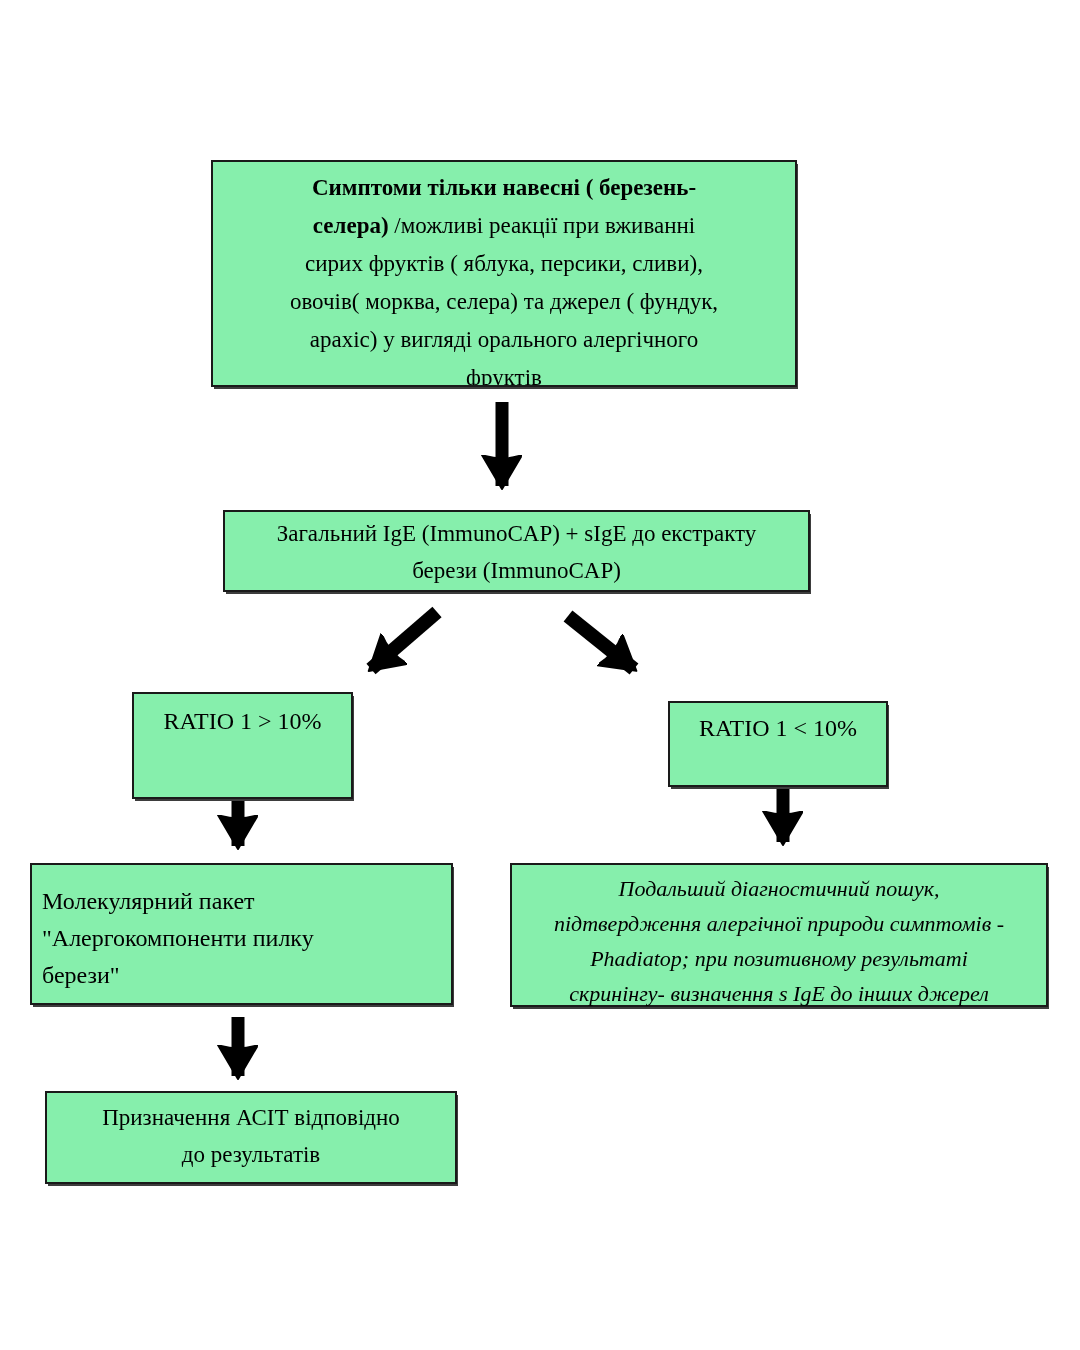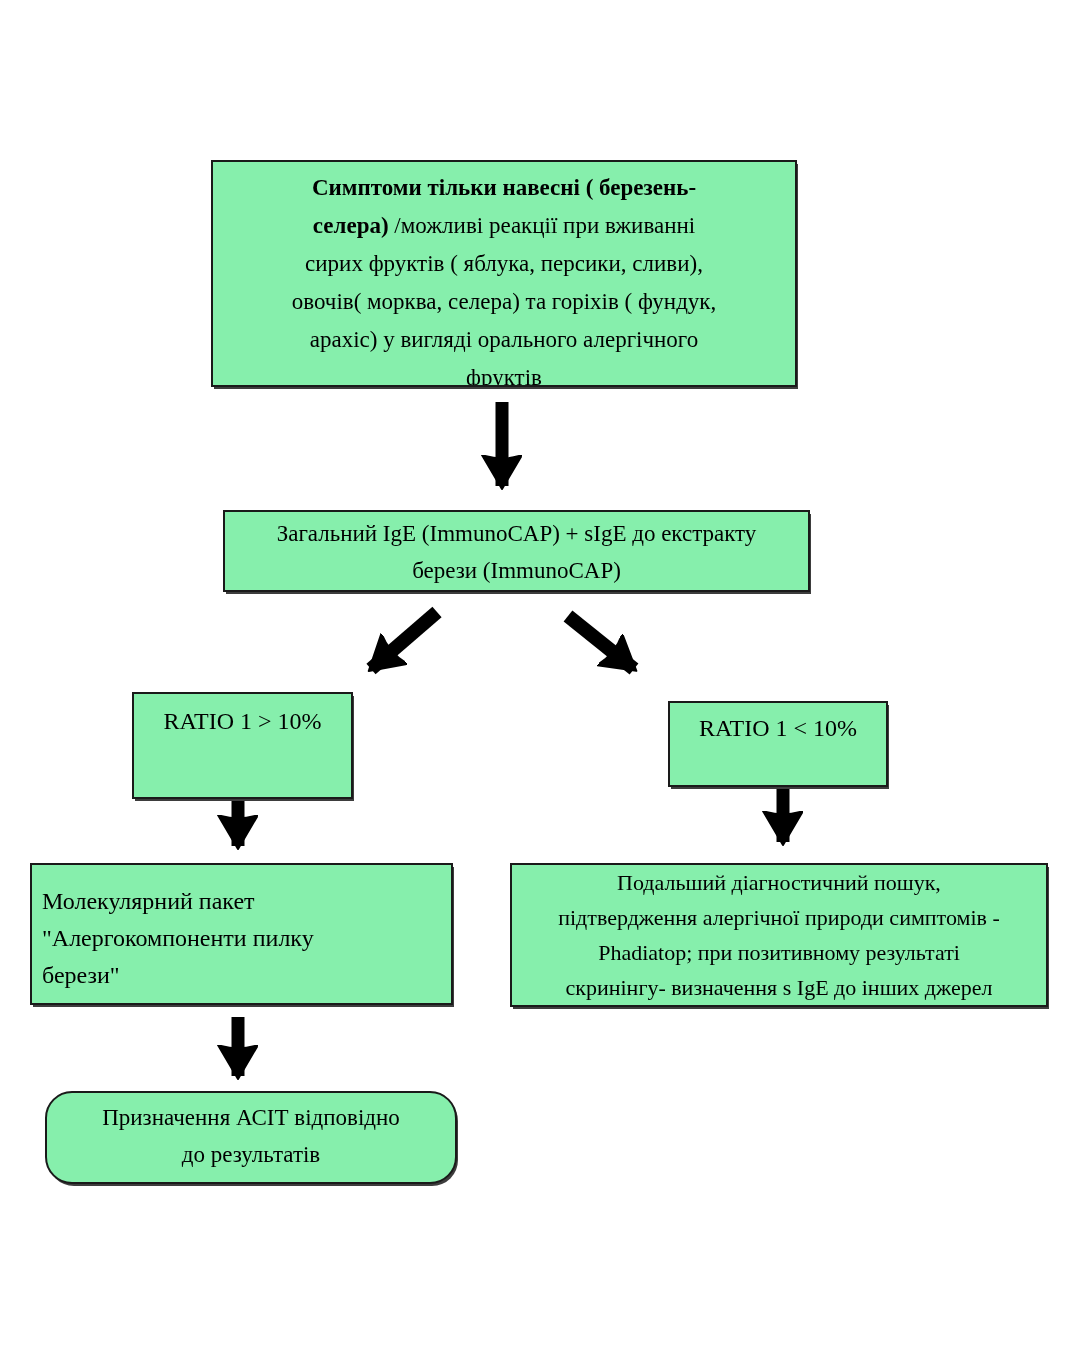--- a/index.html
+++ b/index.html
@@ -49,26 +49,27 @@
   }
   #box-molecular {
     left: 30px; top: 863px; width: 423px; height: 142px;
     font-size: 24px; line-height: 37px;
     text-align: left;
     padding: 18px 8px 0 10px;
   }
   #box-further {
     left: 510px; top: 863px; width: 538px; height: 144px;
     font-size: 22px; line-height: 35px;
+    padding-top: 6px;
+    font-style: italic;
   }
   #box-asit {
     left: 45px; top: 1091px; width: 412px; height: 93px;
     font-size: 23px; line-height: 37px;
     padding-top: 6px;
-    border-radius: 27px;
   }
   #arrows-layer {
     position: absolute;
     left: 0; top: 0;
     width: 1080px; height: 1350px;
     z-index: 1;
     pointer-events: none;
   }
 </style>
 </head>
@@ -99,21 +100,21 @@
     </g>
     <g>
       <line x1="238" y1="1017" x2="238" y2="1076" stroke="#000000" stroke-width="13" marker-end="url(#ah)"></line>
     </g>
   </svg>
 
   <div class="box" id="box-symptoms">
     <div class="line bold">Симптоми тільки навесні ( березень-</div>
     <div class="line"><span class="bold">селера)</span><span> /можливі реакції при вживанні</span></div>
     <div class="line">сирих фруктів ( яблука, персики, сливи),</div>
-    <div class="line">овочів( морква, селера) та горіхів ( фундук,</div>
+    <div class="line">овочів( морква, селера) та джерел ( фундук,</div>
     <div class="line">арахіс) у вигляді орального алергічного</div>
     <div class="line">фруктів</div>
   </div>
 
   <div class="box" id="box-ige">
     <div class="line">Загальний IgE (ImmunoCAP) + sIgE до екстракту</div>
     <div class="line">берези (ImmunoCAP)</div>
   </div>
 
   <div class="box" id="box-ratio-high">

